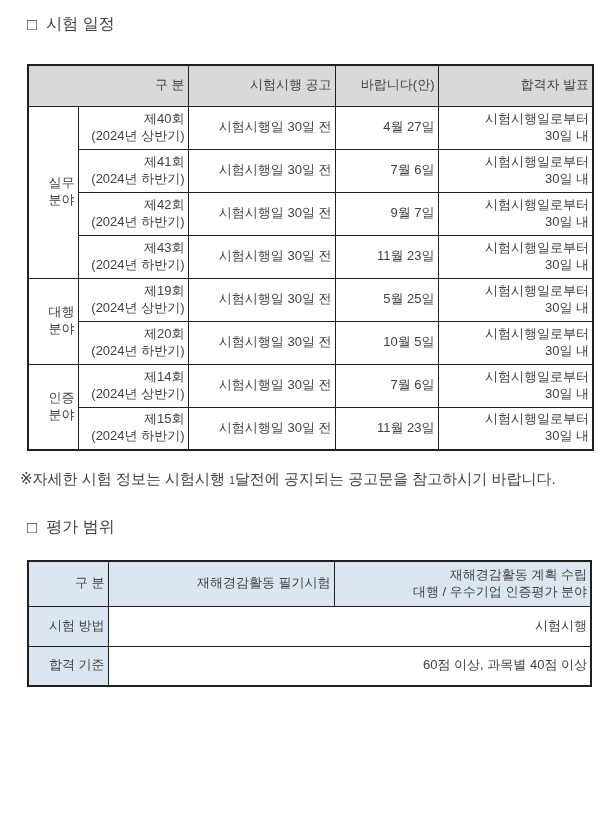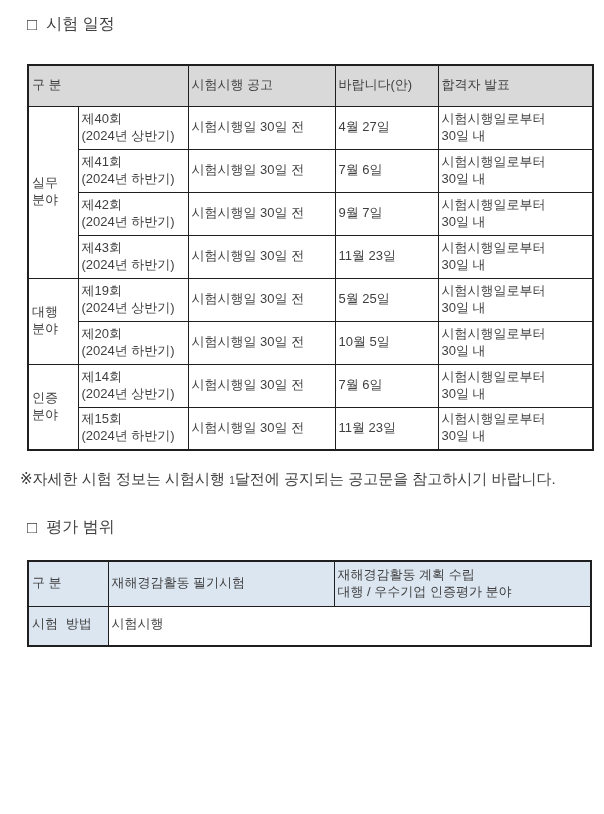--- a/index.html
+++ b/index.html
@@ -30,21 +30,21 @@
   table {
     border-collapse: collapse;
     table-layout: fixed;
     border: 2px solid var(--border, #1f1f1f);
   }
   th, td {
     border: 1px solid var(--border, #1f1f1f);
     font-weight: normal;
     font-size: 13px;
     line-height: 1.3;
-    text-align: left;
+    text-align: right;
     vertical-align: middle;
     padding: 2px 3px;
     overflow: hidden;
   }
   .pre { white-space: pre-line; }
 
   
   .t1 { width: 565px; }
   .t1 .head th { background: var(--header_gray, #d9d9d9); height: 41px; }
   .t1 td { height: 43px; }
@@ -55,21 +55,21 @@
     font-size: 15px;
     line-height: 20px;
     color: var(--text, #3f3f3f);
     white-space: nowrap;
   }
   .note .small-one { font-size: 10px; }
 
   
   .t2 { width: 563px; }
   .t2 .head2 th { background: var(--header_blue, #dce6f1); height: 45px; }
-  .t2 td, .t2 .lbl { height: 40px; font-family: Liberation Mono, monospace; }
+  .t2 td, .t2 .lbl { height: 40px; }
   .t2 .lbl { background: var(--header_blue, #dce6f1); }
 </style>
 </head>
 <body>
 
 <div class="content">
 
   <div class="section-title title1">
     <span class="marker">□</span>
     <span>시험 일정</span>
@@ -180,16 +180,20 @@
       <tr class="head2">
         <th>구 분</th>
         <th>재해경감활동 필기시험</th>
         <th class="pre">재해경감활동 계획 수립
 대행 / 우수기업 인증평가 분야</th>
       </tr>
       <tr>
         <th class="lbl">시험 방법</th>
         <td colspan="2">시험시행</td>
       </tr>
+      <tr>
+        <th class="lbl">합격 기준</th>
+        <td colspan="2">60점 이상, 과목별 40점 이상</td>
+      </tr>
     </tbody>
   </table>
 
 </div>
 
 </body></html>

